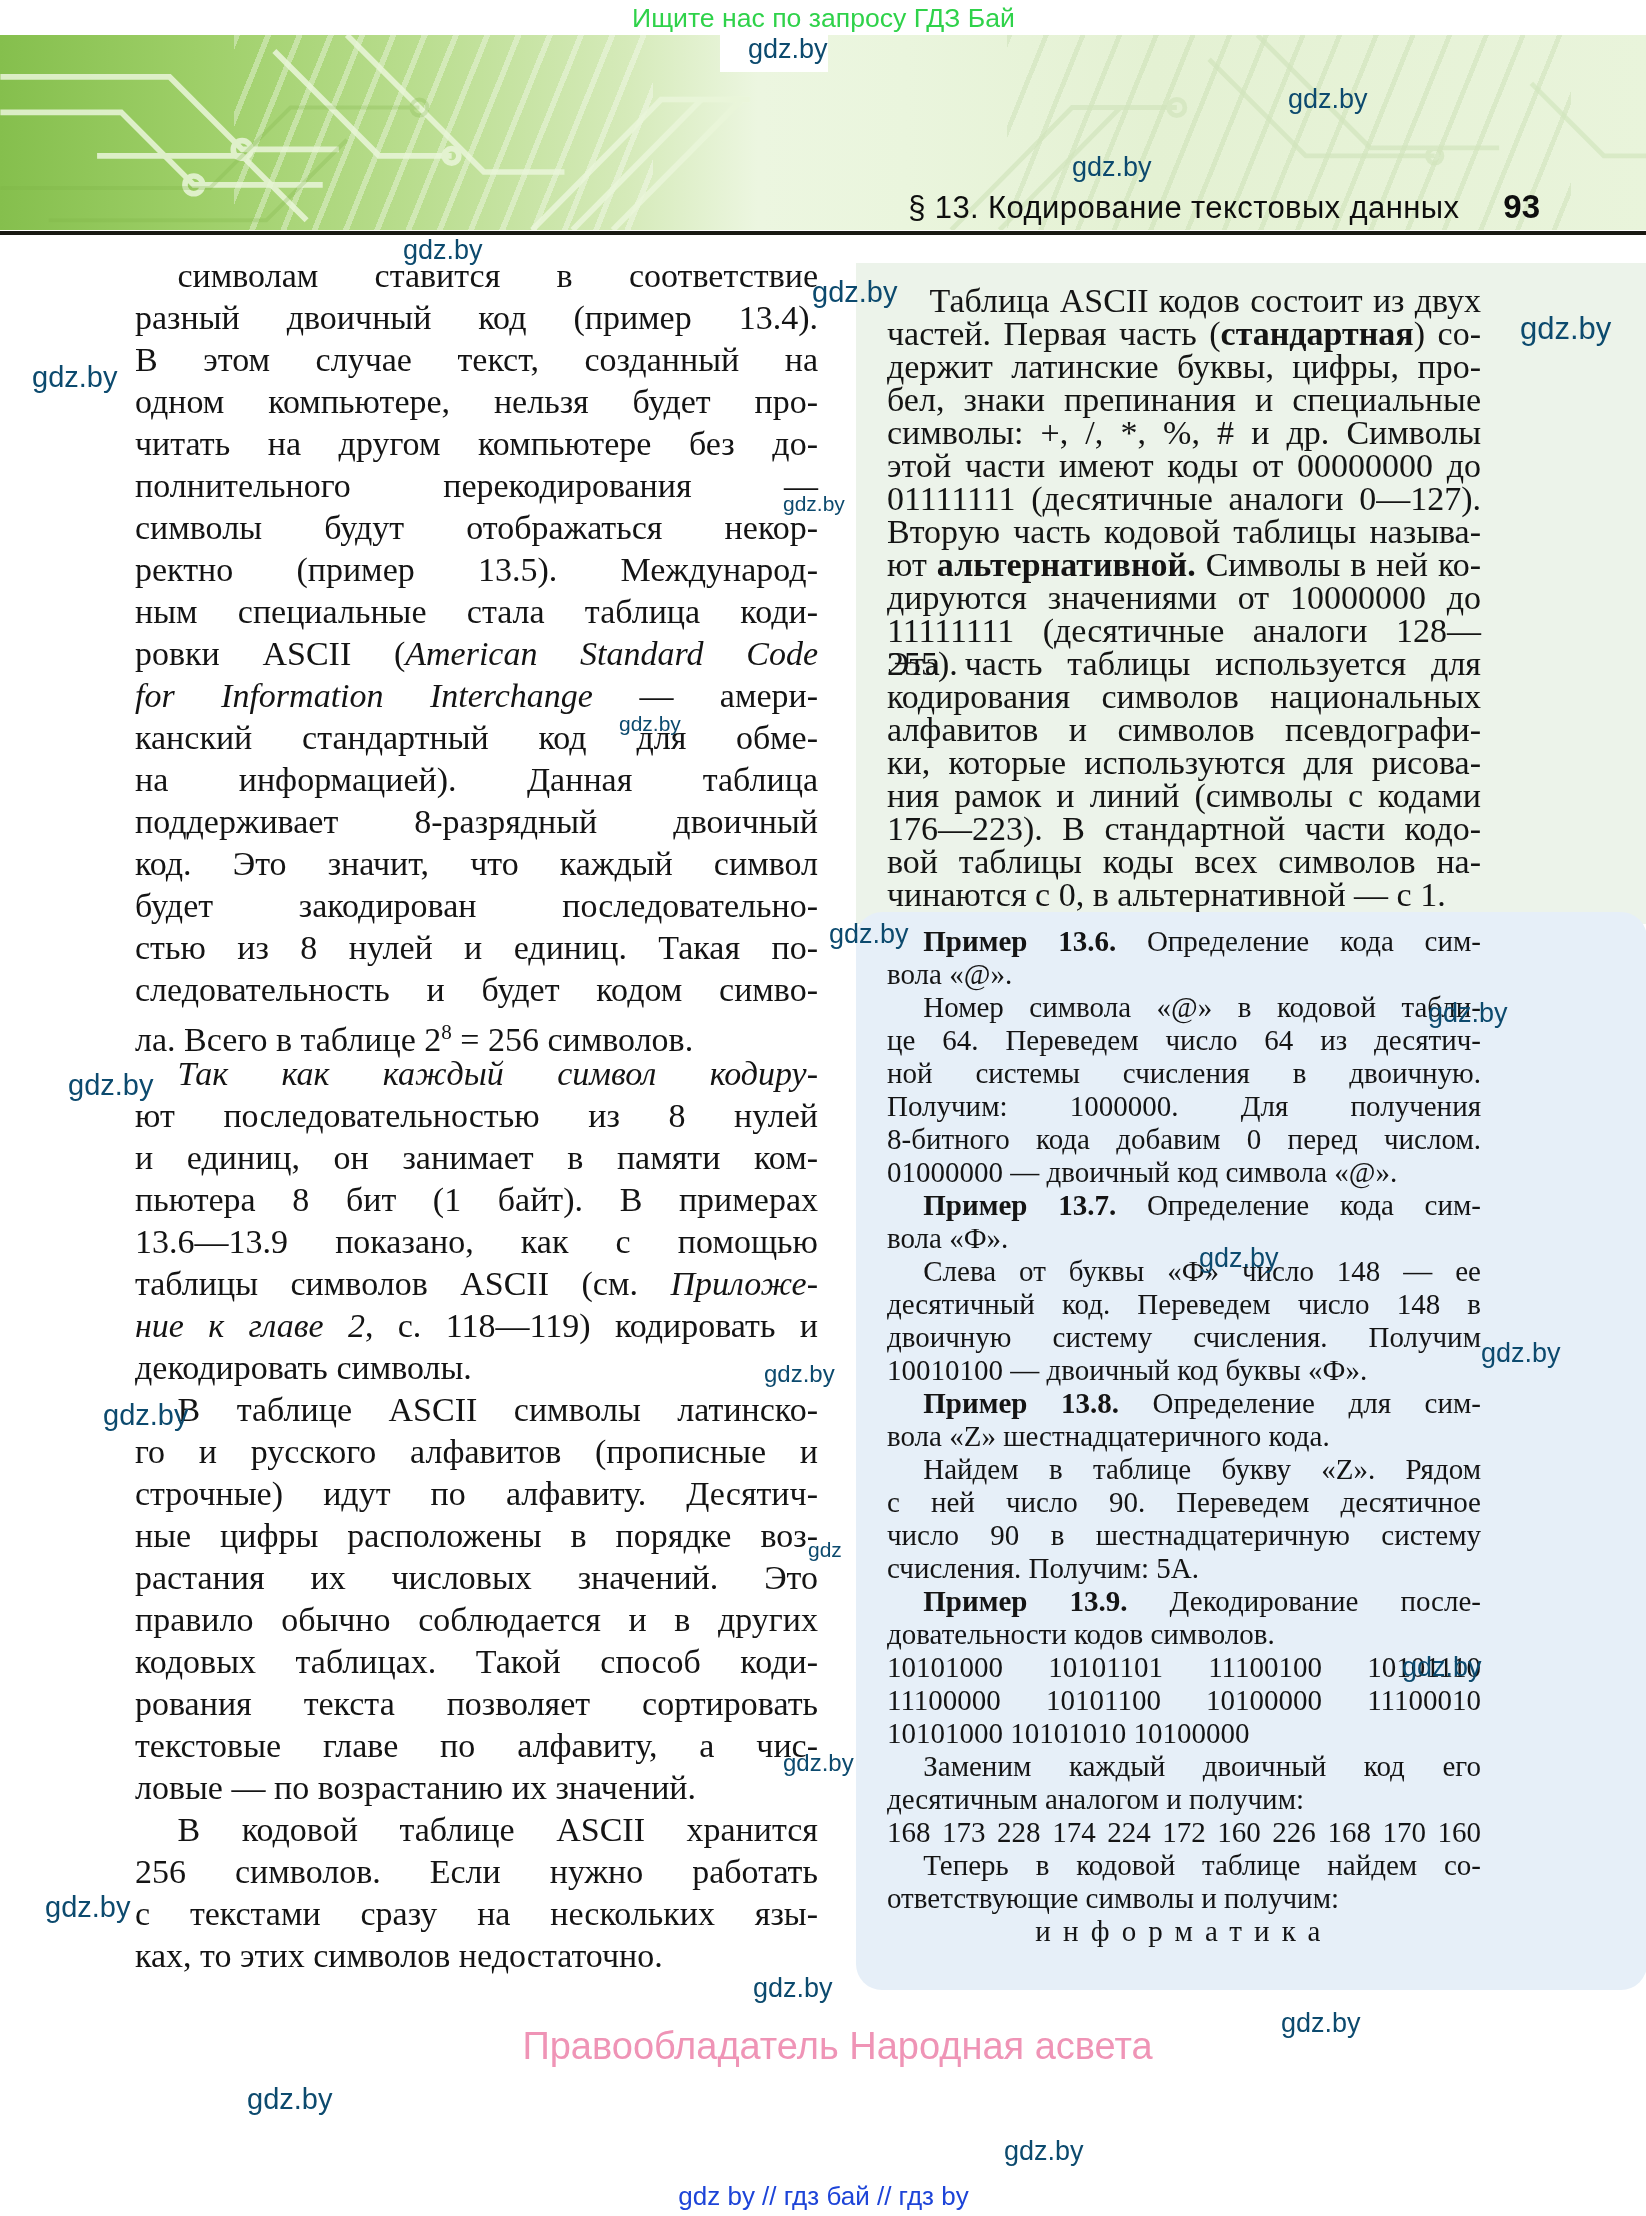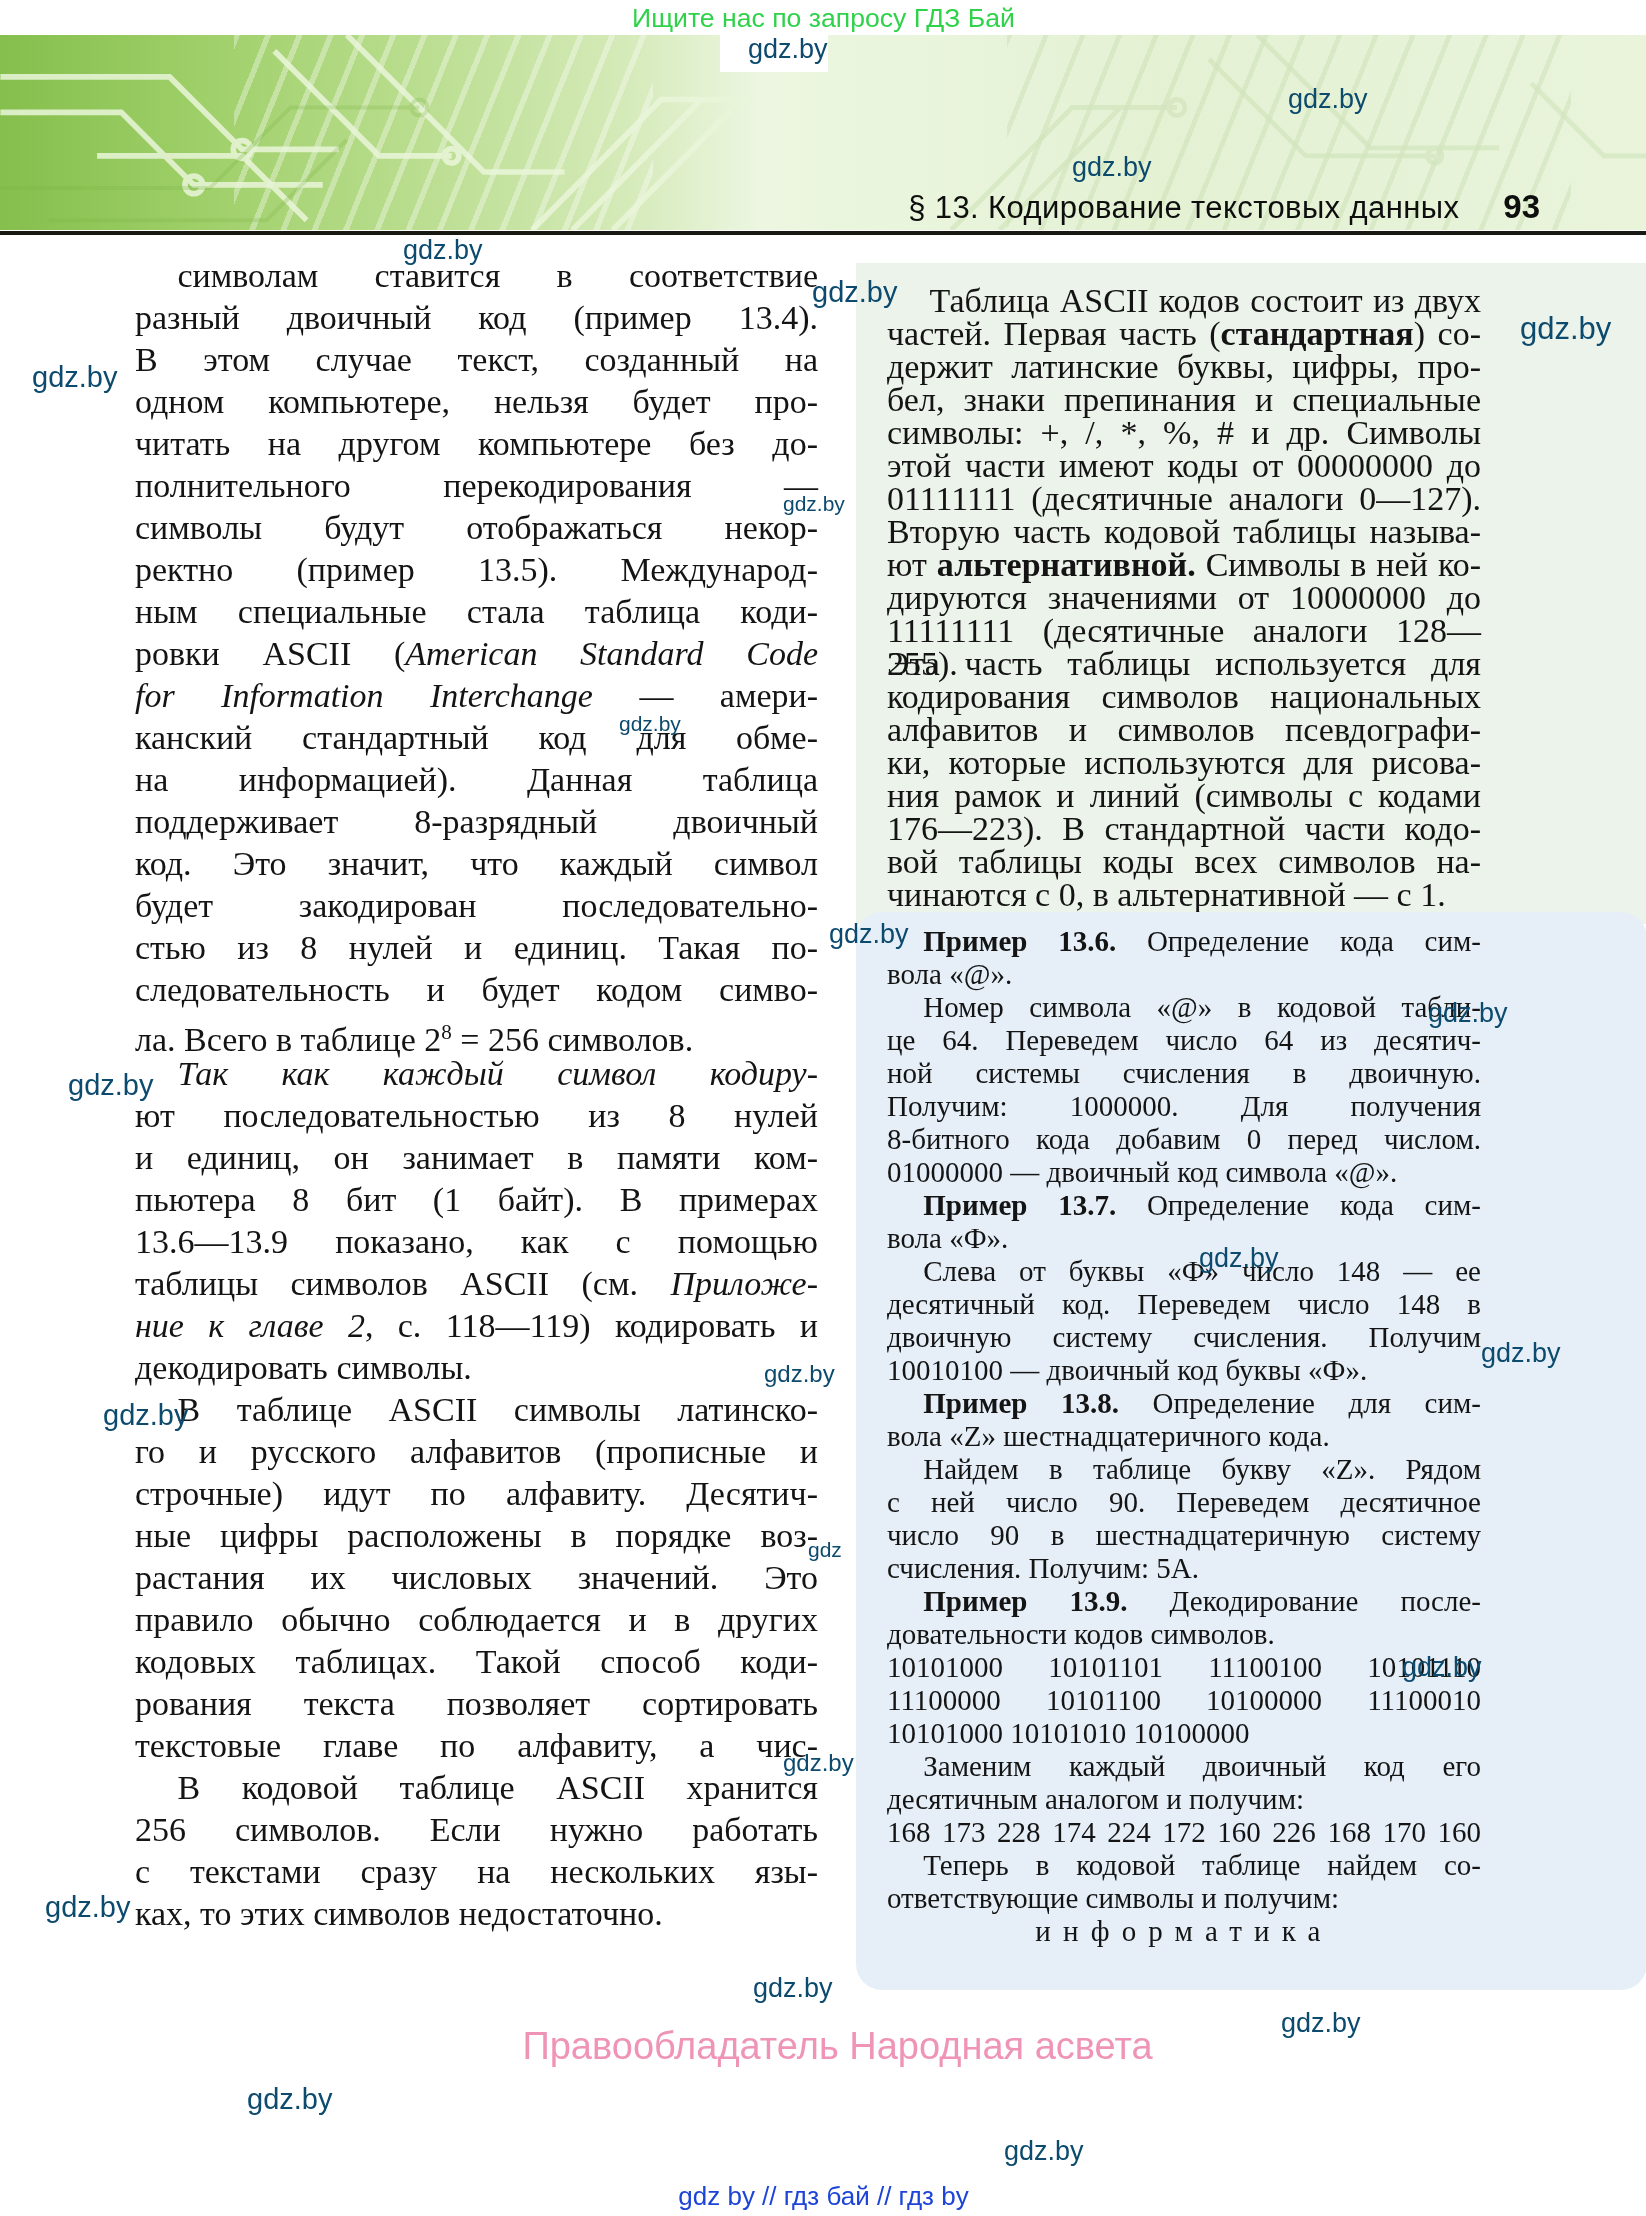--- a/index.html
+++ b/index.html
@@ -139,20 +139,21 @@
       <div class="tl end"><span>декодировать символы.</span></div>
       <div class="tl" style="text-indent: 1.25em;"><span>В таблице ASCII символы латинско-</span></div>
       <div class="tl"><span>го и русского алфавитов (прописные и</span></div>
       <div class="tl"><span>строчные) идут по алфавиту. Десятич-</span></div>
       <div class="tl"><span>ные цифры расположены в порядке воз-</span></div>
       <div class="tl"><span>растания их числовых значений. Это</span></div>
       <div class="tl"><span>правило обычно соблюдается и в других</span></div>
       <div class="tl"><span>кодовых таблицах. Такой способ коди-</span></div>
       <div class="tl"><span>рования текста позволяет сортировать</span></div>
       <div class="tl"><span>текстовые главе по алфавиту, а чис-</span></div>
+      <div class="tl end"><span>ловые — по возрастанию их значений.</span></div>
       <div class="tl" style="text-indent: 1.25em;"><span>В кодовой таблице ASCII хранится</span></div>
       <div class="tl"><span>256 символов. Если нужно работать</span></div>
       <div class="tl"><span>с текстами сразу на нескольких язы-</span></div>
       <div class="tl end"><span>ках, то этих символов недостаточно.</span></div>
     </div>
 
   <div class="info-box" style="background:#ecf3ea;">
     <div class="inner">
         <div class="tl" style="text-indent: 1.25em;"><span>Таблица ASCII кодов состоит из двух</span></div>
         <div class="tl"><span>частей. Первая часть (</span><span style="font-weight: 700;">стандартная</span><span>) со-</span></div>

